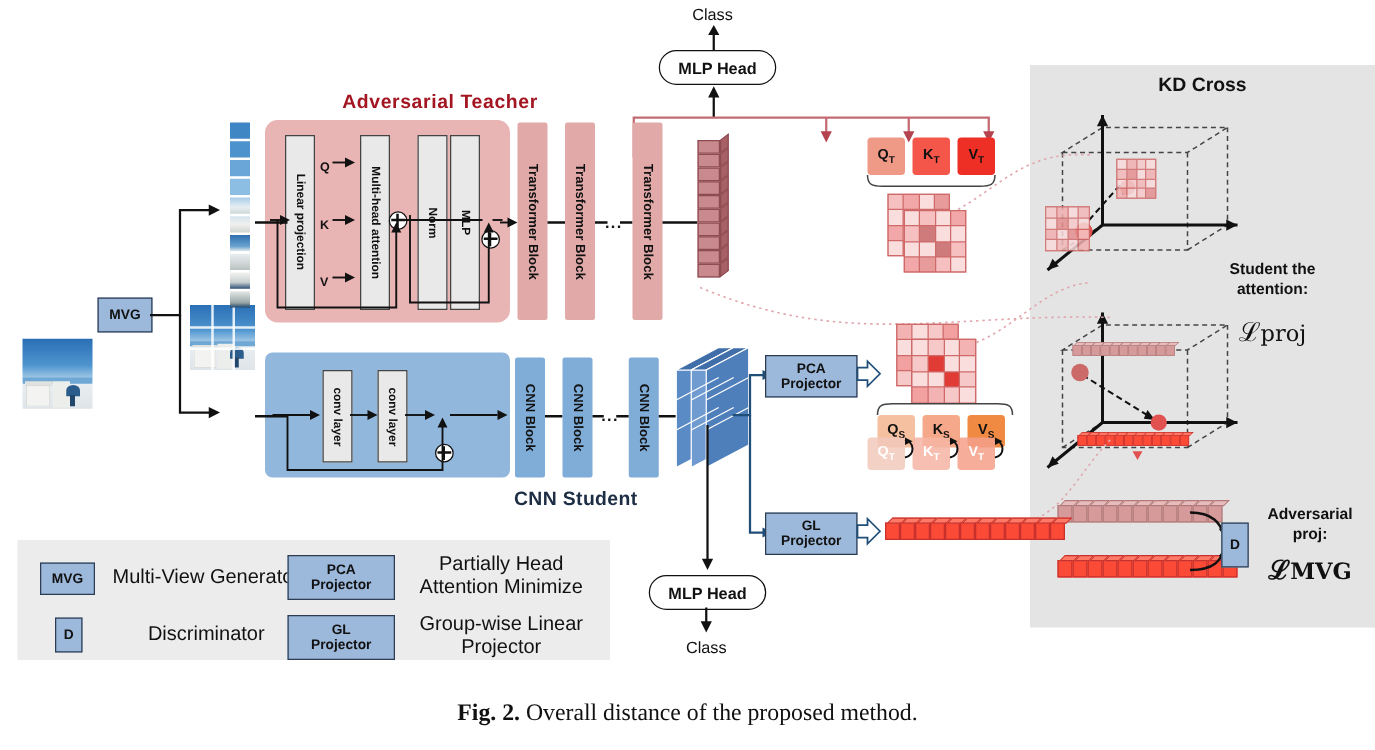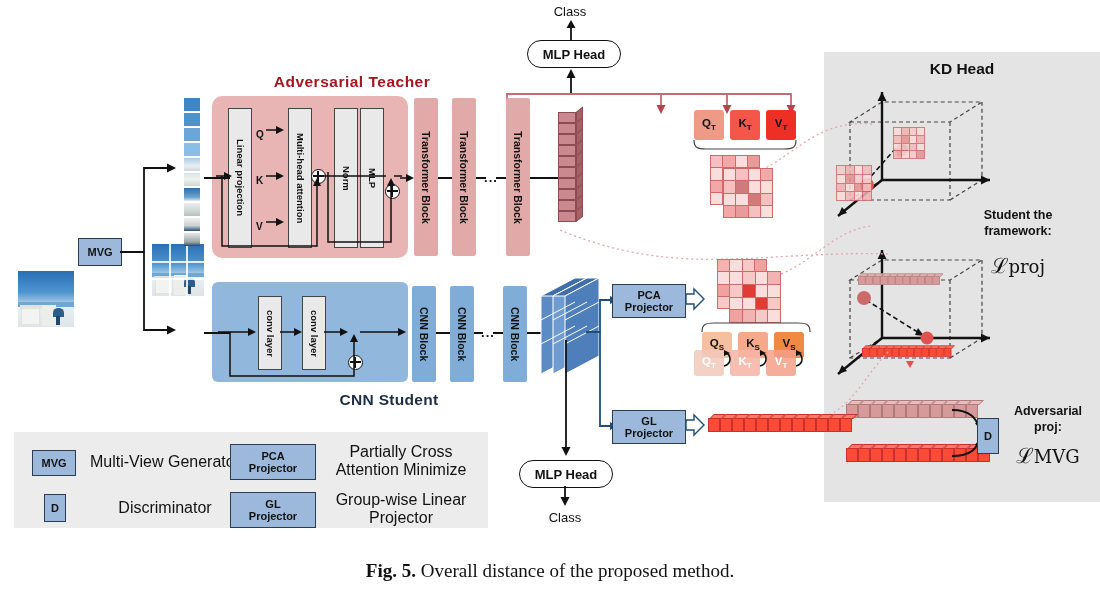--- a/index.html
+++ b/index.html
@@ -110,21 +110,21 @@
       font-family:"Liberation Serif",serif;font-size:19px;color:#111;}
   #caption b{font-weight:bold;}
 
   svg{overflow:visible;}
 </style>
 </head>
 <body>
 
 <div class="abs" id="kd-panel"></div>
 <div class="abs ctr" style="left:824px;top:58px;width:276px;height:22px;">
-  <span class="title-kd">KD Head</span>
+  <span class="title-kd">KD Cross</span>
 </div>
 
 <svg class="abs" style="left:832px;top:90px;" width="180" height="130">
   <g stroke="#444" stroke-width="1.2" fill="none" stroke-dasharray="4,3">
     <path d="M18,32 L118,32 L150,12 L50,12 Z"></path>
     <path d="M18,32 L18,110 L118,110 L118,32"></path>
     <path d="M118,110 L150,90 L150,12"></path>
     <path d="M18,110 L50,90 L150,90"></path>
     <path d="M50,90 L50,12"></path>
   </g>
@@ -173,21 +173,21 @@
     <div style="background:#f3b8b8"></div>
     <div style="background:#f8dada"></div>
   <div style="background:#f2b0b0"></div>
     <div style="background:#f8dada"></div>
     <div style="background:#f6c9c9"></div>
     <div style="background:#e58f8f"></div>
 </div>
 
 <div class="abs mini-note" style="left:948px;top:208px;width:140px;">
   <span>Student the</span><br>
-  <span>framework:</span>
+  <span>attention:</span>
 </div>
 <div class="abs ctr" style="left:948px;top:248px;width:140px;height:34px;">
   <span class="formula"><span>ℒ</span><span class="sub">proj</span></span>
 </div>
 
 <svg class="abs" style="left:832px;top:248px;" width="180" height="130">
   <g stroke="#444" stroke-width="1.2" fill="none" stroke-dasharray="4,3">
     <path d="M18,32 L118,32 L150,12 L50,12 Z"></path>
     <path d="M18,32 L18,110 L118,110 L118,32"></path>
     <path d="M118,110 L150,90 L150,12"></path>
@@ -270,21 +270,21 @@
   <path d="M2,58 C22,58 26,50 30,42" stroke="#111" stroke-width="2" fill="none"></path>
   <path d="M30,40 l-5,7 l8,1 z" fill="#111"></path>
 </svg>
 <div class="abs ctr smallblue" style="left:977px;top:418px;width:20px;height:34px;">
   <span>D</span>
 </div>
 <div class="abs mini-note" style="left:1000px;top:404px;width:96px;">
   <span>Adversarial</span><br>
   <span>proj:</span>
 </div>
-<div class="abs ctr" style="left:996px;top:438px;width:104px;height:34px;">
+<div class="abs ctr" style="left:996px;top:438px;width:104px;height:34px;font-weight:bold;">
   <span class="formula"><span>ℒ</span><span class="sub">MVG</span></span>
 </div>
 
 <svg class="abs" style="left:760px;top:110px;" width="120" height="180">
   <path d="M2,60 C40,40 60,10 112,14" stroke="#e0a8ae" stroke-width="1.3" fill="none" stroke-dasharray="2,3"></path>
   <path d="M2,170 C50,160 70,120 112,116" stroke="#e0a8ae" stroke-width="1.3" fill="none" stroke-dasharray="2,3"></path>
 </svg>
 <svg class="abs" style="left:560px;top:230px;" width="330" height="200">
   <path d="M0,0 C120,50 200,20 330,24" stroke="#e0a8ae" stroke-width="1.3" fill="none" stroke-dasharray="2,3"></path>
   <path d="M250,190 C290,186 300,150 330,120" stroke="#e0a8ae" stroke-width="1.3" fill="none" stroke-dasharray="2,3"></path>
@@ -454,21 +454,21 @@
     <div style="background:#fadede"></div>
     <div style="background:#cf7b7b"></div>
     <div style="background:#f6c0c0"></div>
   <div style="background:#f2a8a8"></div>
     <div style="background:#e89b9b"></div>
     <div style="background:#f6c0c0"></div>
     <div style="background:#fadede"></div>
 </div>
 
 <div class="abs" id="student-panel"></div>
-<div class="abs ctr" style="left:284px;top:390px;width:210px;height:20px;">
+<div class="abs ctr" style="left:300px;top:390px;width:210px;height:20px;justify-content:flex-end;">
   <span class="title-student">CNN Student</span>
 </div>
 <div class="abs ctr innerbox" style="left:258px;top:296px;width:22px;height:72px;">
   <span class="vbox">conv layer</span>
 </div>
 <div class="abs ctr innerbox" style="left:302px;top:296px;width:22px;height:72px;">
   <span class="vbox">conv layer</span>
 </div>
 <div class="abs plus" style="left:348px;top:325px;"></div>
 <svg class="abs" style="left:218px;top:290px;" width="190" height="92">
@@ -702,31 +702,31 @@
 <div class="abs ctr smallblue" style="left:32px;top:450px;width:42px;height:24px;">
   <span>MVG</span>
 </div>
 <div class="abs ctr" style="left:80px;top:452px;width:170px;height:20px;">
   <span class="lbl">Multi-View Generator</span>
 </div>
 <div class="abs ctr bluebox" style="left:230px;top:444px;width:84px;height:34px;">
   <span><span>PCA</span><br><span>Projector</span></span>
 </div>
 <div class="abs ctr" style="left:320px;top:444px;width:162px;height:34px;">
-  <span class="lbl"><span>Partially Cross</span><br><span>Attention Minimize</span></span>
+  <span class="lbl"><span>Partially Head</span><br><span>Attention Minimize</span></span>
 </div>
 
 <div class="abs ctr smallblue" style="left:44px;top:494px;width:20px;height:26px;">
   <span>D</span>
 </div>
 <div class="abs ctr" style="left:80px;top:498px;width:170px;height:20px;">
   <span class="lbl">Discriminator</span>
 </div>
 <div class="abs ctr bluebox" style="left:230px;top:492px;width:84px;height:34px;">
   <span><span>GL</span><br><span>Projector</span></span>
 </div>
 <div class="abs ctr" style="left:320px;top:492px;width:162px;height:34px;">
   <span class="lbl"><span>Group-wise Linear</span><br><span>Projector</span></span>
 </div>
 
 <div class="abs" id="caption">
-  <b>Fig. 5.</b><span> Overall distance of the proposed method.</span>
+  <b>Fig. 2.</b><span> Overall distance of the proposed method.</span>
 </div>
 
 </body></html>

